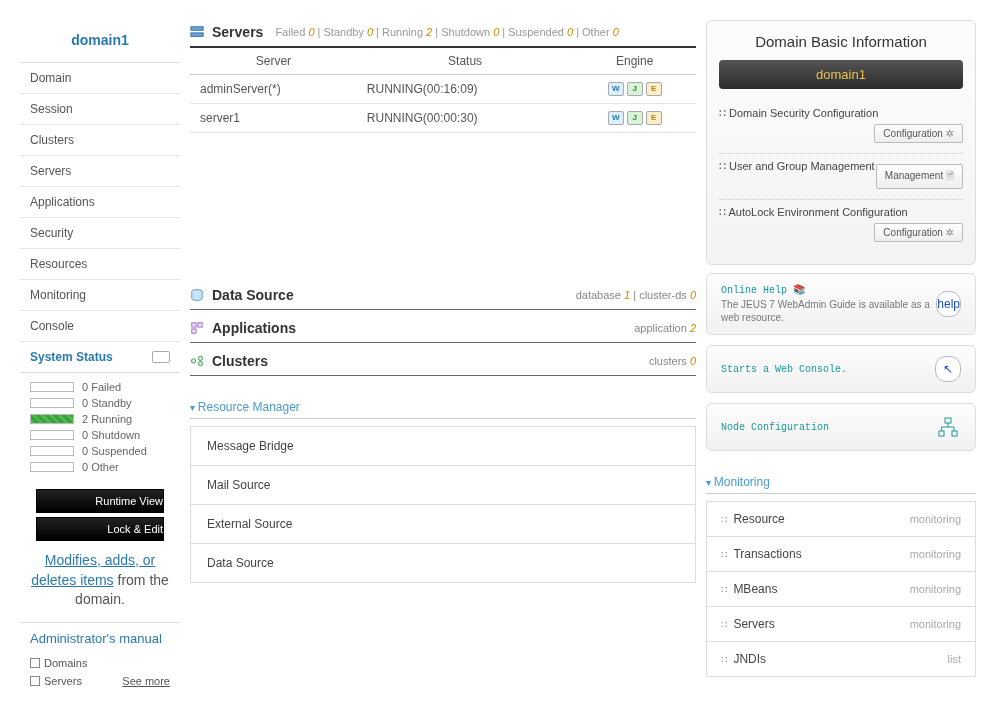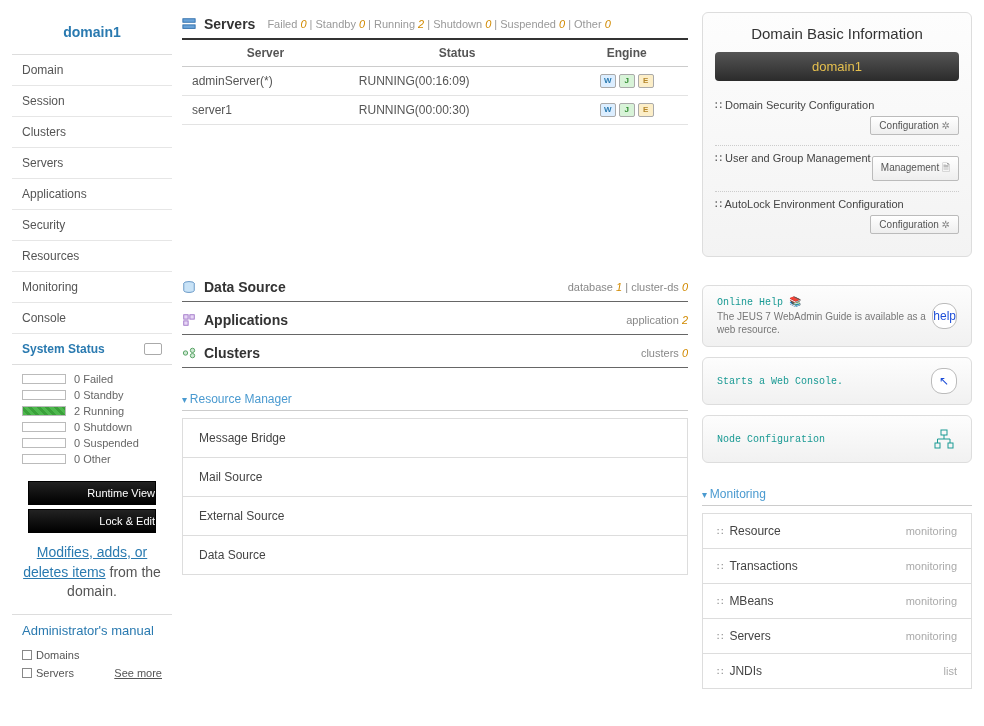--- a/index.html
+++ b/index.html
@@ -1,18 +1,18 @@
 <!DOCTYPE html>
 <html><head>
 <meta charset="utf-8">
 <style>
 * { box-sizing: border-box; margin: 0; padding: 0; }
 body { font-family: Arial, Helvetica, sans-serif; font-size: 12px; color: #333; background: #fff; width: 984px; }
 
-.layout { display: flex; gap: 10px; padding: 12px; }
+.layout { display: flex; gap: 10px; padding: 20px; }
 .sidebar { width: 160px; flex-shrink: 0; }
 .main { width: 506px; flex-shrink: 0; }
 .right { width: 270px; flex-shrink: 0; margin-left: auto; }
 
 
 .side-title { text-align: center; font-weight: bold; color: #2a7ab0; font-size: 14px; padding: 12px 0 14px; border-bottom: 1px solid #ddd; }
 .side-nav .nav-item { padding: 8px 10px; border-bottom: 1px solid #e6e6e6; color: #555; cursor: pointer; }
 .sys-status-hdr { padding: 8px 10px; color: #2a7ab0; font-weight: bold; border-bottom: 1px solid #ddd; display: flex; align-items: center; gap: 6px; }
 .sys-status-hdr .mini { margin-left: auto; width: 18px; height: 12px; border: 1px solid #aaa; border-radius: 2px; }
 .status-list { padding: 6px 10px 10px; }
@@ -31,36 +31,36 @@
 
 .panel-hdr { display:flex; align-items:center; gap:8px; border-bottom:2px solid #333; padding:4px 0 6px; }
 .panel-hdr h3 { font-size:14px; font-weight:bold; }
 .panel-hdr .counts { font-size:11px; color:#999; margin-left:4px; }
 .panel-hdr .counts span.n { color:#d18a00; font-style:italic; }
 .panel-hdr.sub { border-bottom:1px solid #666; }
 .panel-hdr .right-info { margin-left:auto; font-size:11px; color:#888; }
 .panel-hdr .right-info span.n { color:#d18a00; font-style:italic; }
 
 .tbl { width:100%; border-collapse:collapse; margin-bottom:20px; }
-.tbl th { font-weight:bold; color:#555; font-size:12px; padding:6px 8px; border-bottom:1px solid #ccc; }
+.tbl th { font-weight:normal; color:#555; font-size:12px; padding:6px 8px; border-bottom:1px solid #ccc; }
 .tbl td { padding:7px 10px; border-bottom:1px solid #e3e3e3; color:#555; }
 .engine-icons { display:flex; gap:3px; justify-content:center; }
 .eng { width:16px; height:14px; border:1px solid #aaa; border-radius:2px; font-size:8px; text-align:center; line-height:12px; font-weight:bold; }
 .eng.w { background:#dceeff; color:#2a7ab0; }
 .eng.j { background:#d8f3d8; color:#2e8b2e; }
 .eng.e { background:#fceec8; color:#b5862a; }
 
 .spacer { height: 130px; }
 
 .sect-label { color:#4a9ad0; font-size:12px; margin: 24px 0 8px; border-bottom:1px solid #ccc; padding-bottom:4px; }
 .sect-label::before { content:"▾ "; font-size:10px; }
 .res-list .res-item { border:1px solid #ddd; padding:12px 16px; color:#444; margin-top:-1px; cursor:pointer; }
 
 
-.card { border:1px solid #ddd; border-radius:6px; padding:12px; margin-bottom:28px; background: linear-gradient(#fdfdfd,#f3f3f3); }
+.card { border:1px solid #ddd; border-radius:6px; padding:12px; margin-bottom:8px; background: linear-gradient(#fdfdfd,#f3f3f3); }
 .card h3 { text-align:center; font-size:15px; font-weight:normal; color:#333; margin-bottom:10px; }
 .domain-badge { background: linear-gradient(#555,#2b2b2b); color:#e6c04e; text-align:center; border-radius:4px; padding:7px 0; font-size:13px; margin-bottom:12px; }
 .info-row { font-size:11px; color:#444; padding:6px 0 10px; border-top:1px dotted #ccc; position:relative; }
 .info-row:first-of-type { border-top:none; }
 .info-btn { float:right; border:1px solid #bbb; background:linear-gradient(#fff,#eee); padding:3px 8px; font-size:10px; color:#555; border-radius:2px; cursor:pointer; margin-top:4px; }
 .gear::after { content:" ✲"; color:#888; }
 .doc::after { content:" 🗎"; color:#888; }
 .clearfix::after { content:""; display:block; clear:both; }
 
 .link-card { border:1px solid #ddd; border-radius:6px; padding:10px 14px; margin-bottom:10px; background:linear-gradient(#fdfdfd,#f1f1f1); display:flex; align-items:center; cursor:pointer; }

